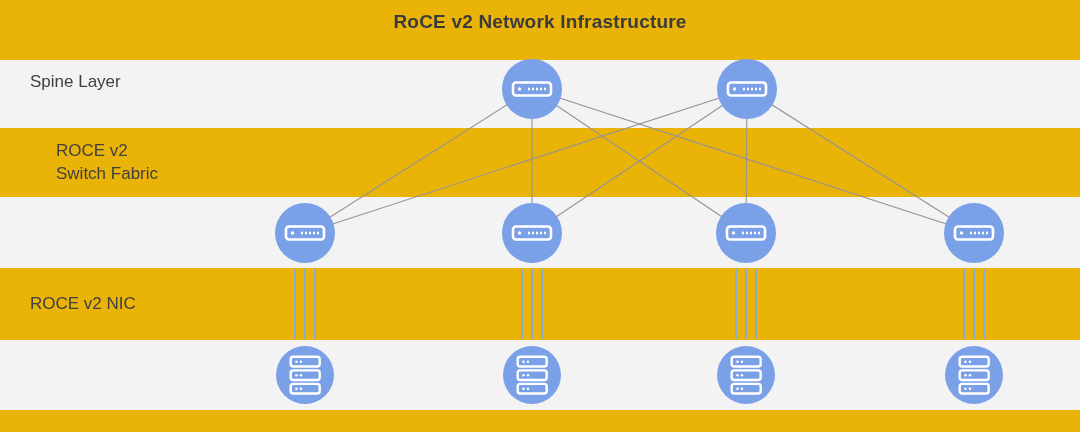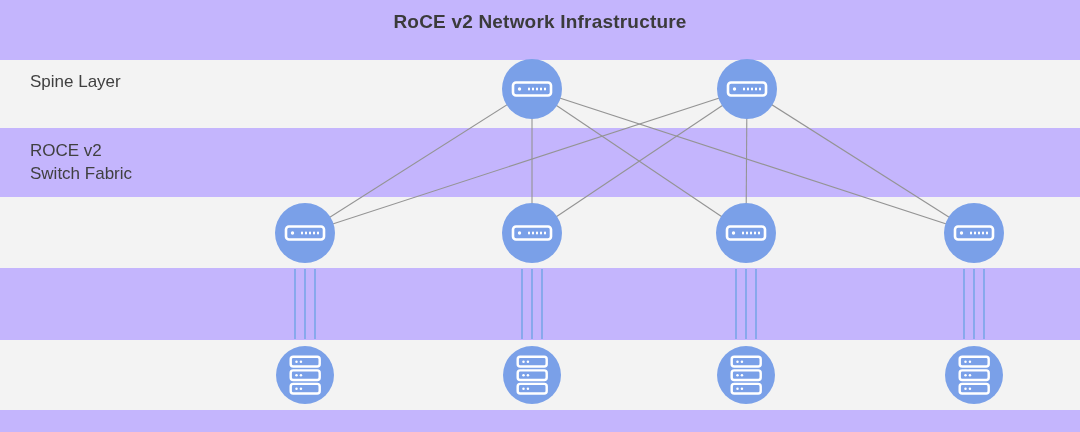--- a/index.html
+++ b/index.html
@@ -1,19 +1,19 @@
 <!DOCTYPE html>
 <html style="--node-fill: #7aa0e8; --band-gray: #f3f3f3; --title-text: #3b3b3b; --label-text: #404040;"><head>
 <meta charset="utf-8">
 <style>
   html,body{margin:0;padding:0;background:#fff;}
   .stage{
     position:relative;
     width:1080px;height:432px;
-    background:#c4b5fd;
+    background:#eab308;
     font-family:"Liberation Sans", sans-serif;
     overflow:hidden;
   }
   .title{
     position:absolute;top:11px;left:0;right:0;
     text-align:center;
     font-size:19px;font-weight:700;
     color:var(--title-text,#3b3b3b);
     letter-spacing:.2px;
   }
@@ -21,21 +21,21 @@
   .band-spine{top:60px;height:68px;}
   .band-leaf{top:197px;height:71px;}
   .band-servers{top:340px;height:70px;}
   .layer-label{
     position:absolute;left:30px;
     display:flex;align-items:center;
     font-size:17px;color:var(--label-text,#404040);
     line-height:1.35;white-space:pre-line;
   }
   .l-spine{top:48px;height:68px;}
-  .l-fabric{top:128px;height:69px;}
+  .l-fabric{top:128px;height:69px;margin-left:26px;}
   .l-leaf{top:197px;height:71px;}
   .l-nic{top:268px;height:72px;}
   .l-servers{top:340px;height:70px;}
   .wires{position:absolute;top:0;left:0;width:1080px;height:432px;}
   .node{
     position:absolute;border-radius:50%;
     background:var(--node-fill,#7aa0e8);
     display:flex;align-items:center;justify-content:center;
   }
   .node svg{width:80%;height:80%;display:block;}
@@ -46,20 +46,21 @@
 <div class="stage">
   <div class="title">RoCE v2 Network Infrastructure</div>
 
   <div class="band band-spine"></div>
   <div class="band band-leaf"></div>
   <div class="band band-servers"></div>
 
   <div class="layer-label l-spine">Spine Layer</div>
   <div class="layer-label l-fabric">ROCE v2
 Switch Fabric</div>
+  <div class="layer-label l-nic">ROCE v2 NIC</div>
 
   <svg class="wires" id="wires" viewBox="0 0 1080 432">
       <line x1="532" y1="89" x2="305" y2="233" stroke="#949494" stroke-width="1.1"></line>
       <line x1="532" y1="89" x2="532" y2="233" stroke="#949494" stroke-width="1.1"></line>
       <line x1="532" y1="89" x2="746" y2="233" stroke="#949494" stroke-width="1.1"></line>
       <line x1="532" y1="89" x2="974" y2="233" stroke="#949494" stroke-width="1.1"></line>
       <line x1="747" y1="89" x2="305" y2="233" stroke="#949494" stroke-width="1.1"></line>
       <line x1="747" y1="89" x2="532" y2="233" stroke="#949494" stroke-width="1.1"></line>
       <line x1="747" y1="89" x2="746" y2="233" stroke="#949494" stroke-width="1.1"></line>
       <line x1="747" y1="89" x2="974" y2="233" stroke="#949494" stroke-width="1.1"></line>

